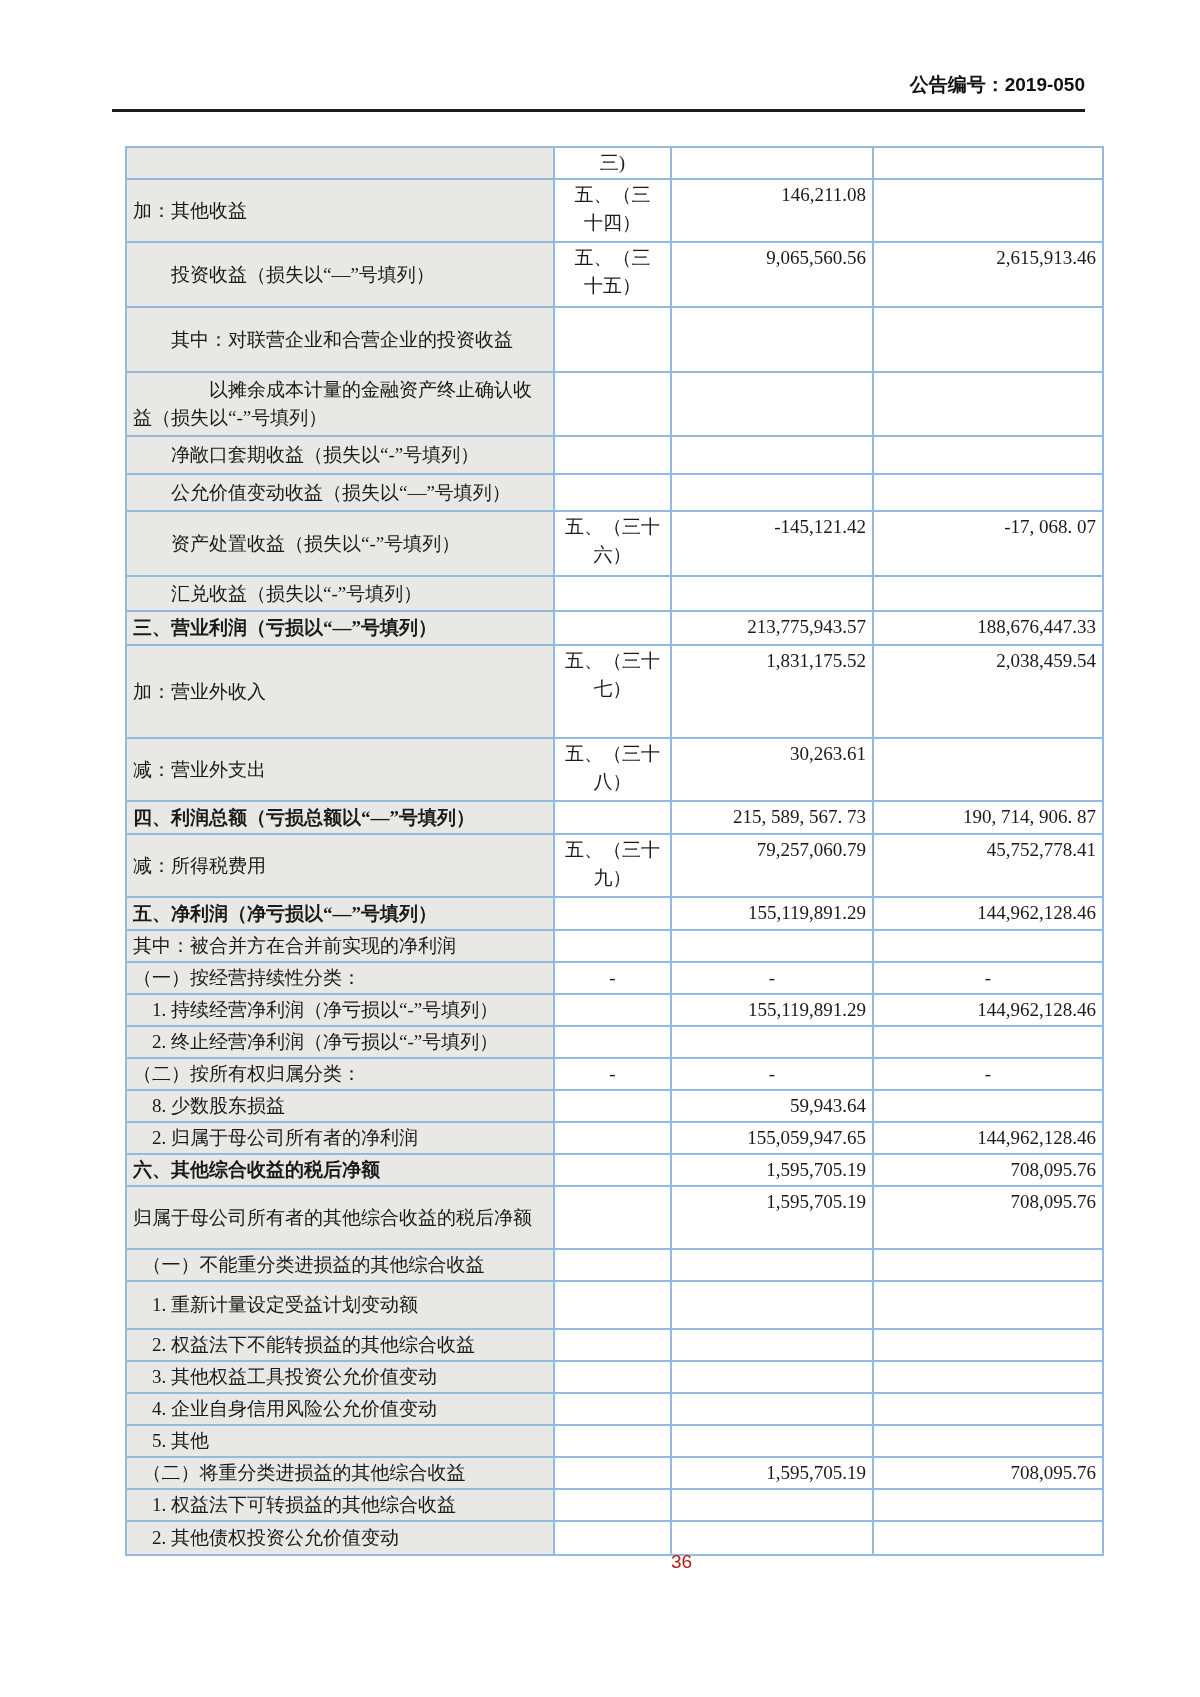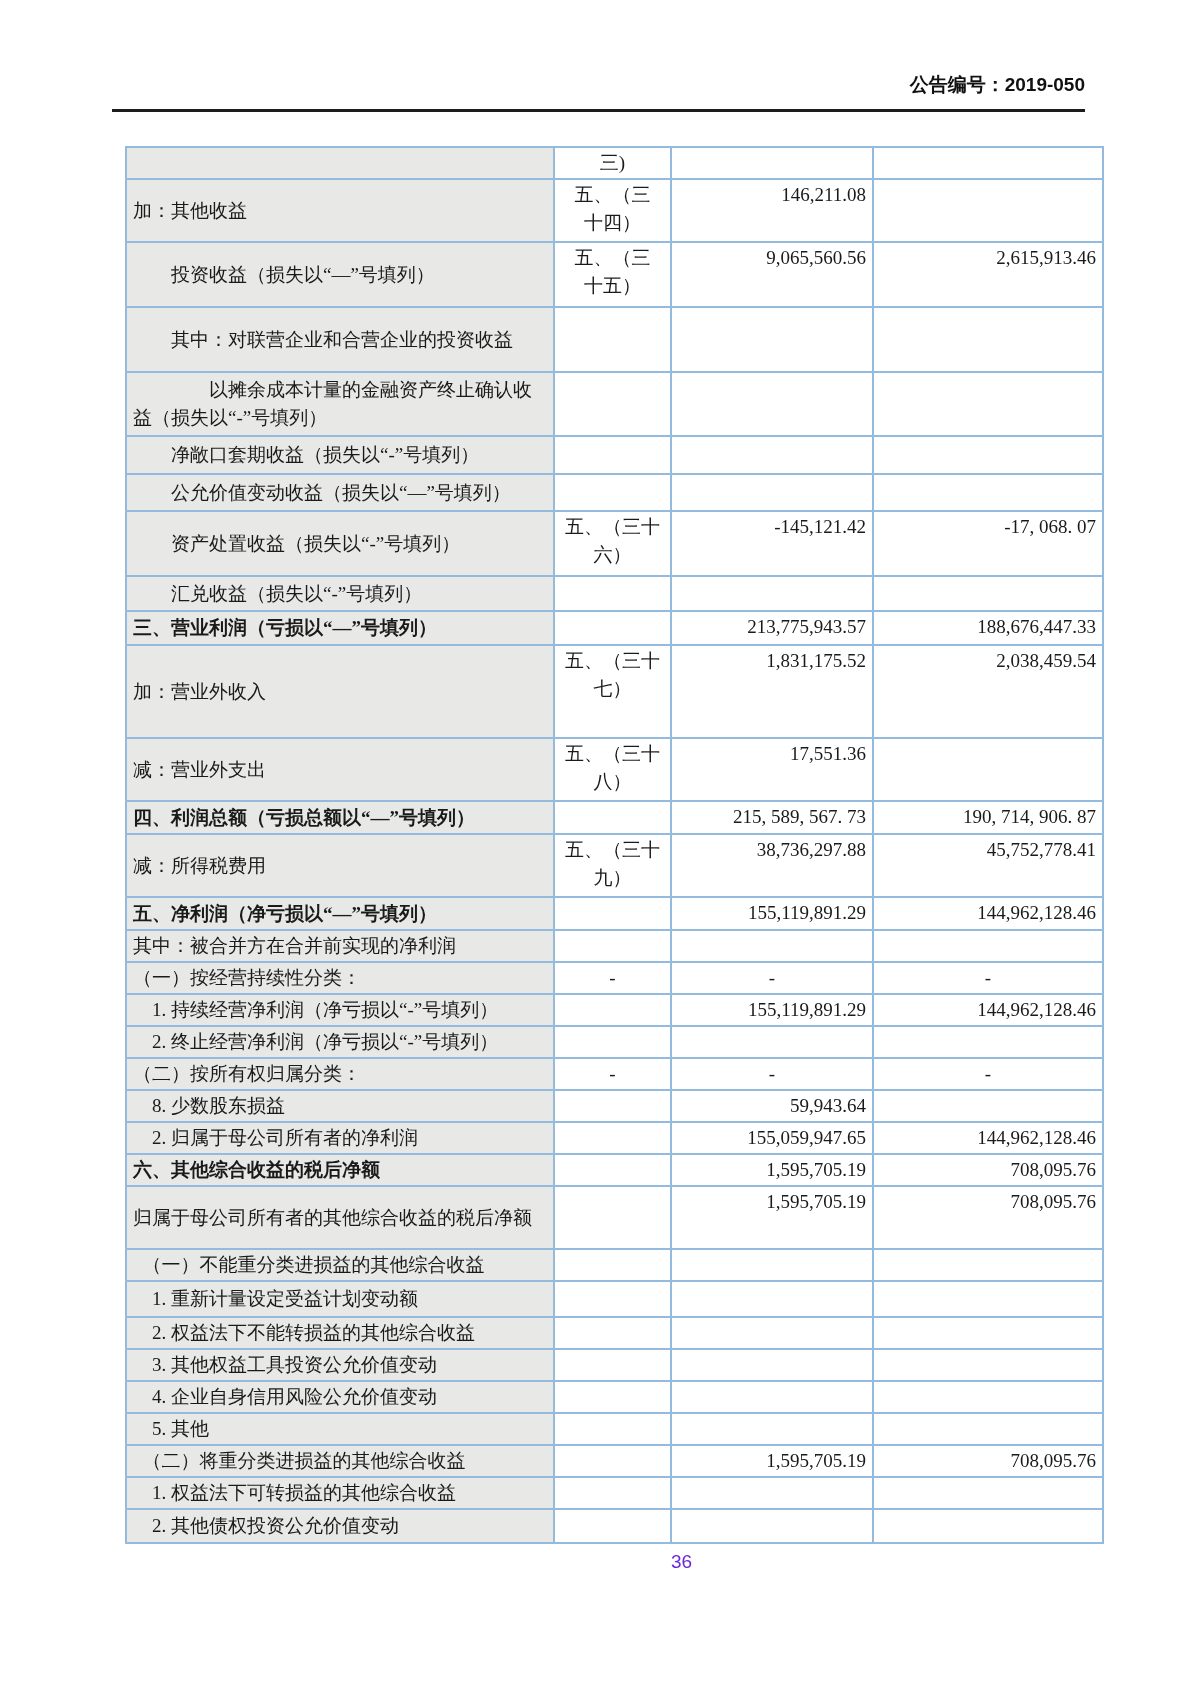--- a/index.html
+++ b/index.html
@@ -66,21 +66,21 @@
   }
   td.c-note.dash, td.c-num.dash{
     text-align:center;
   }
   .page-number{
     position:absolute;
     top:1551px;
     left:671px;
     font-family:"Liberation Sans", sans-serif;
     font-size:19px;
-    color:#6d28d9;
+    color:#b91c1c;
   }
 </style>
 </head>
 <body>
 
 <div class="doc-number">公告编号：2019-050</div>
 
 <div class="header-rule"></div>
 
 <table class="fin">
@@ -158,34 +158,34 @@
         <td class="c-label" style="text-indent: 0em;">加：营业外收入</td>
         <td class="c-note">五、（三十
 七）</td>
         <td class="c-num">1,831,175.52</td>
         <td class="c-num">2,038,459.54</td>
       </tr>
       <tr style="height: 63px;">
         <td class="c-label" style="text-indent: 0em;">减：营业外支出</td>
         <td class="c-note">五、（三十
 八）</td>
-        <td class="c-num">17,551.36</td>
+        <td class="c-num">30,263.61</td>
         <td class="c-num"></td>
       </tr>
       <tr style="height: 33px;">
         <td class="c-label bold" style="text-indent: 0em;">四、利润总额（亏损总额以“—”号填列）</td>
         <td class="c-note"></td>
         <td class="c-num">215, 589, 567. 73</td>
         <td class="c-num">190, 714, 906. 87</td>
       </tr>
       <tr style="height: 63px;">
         <td class="c-label" style="text-indent: 0em;">减：所得税费用</td>
         <td class="c-note">五、（三十
 九）</td>
-        <td class="c-num">38,736,297.88</td>
+        <td class="c-num">79,257,060.79</td>
         <td class="c-num">45,752,778.41</td>
       </tr>
       <tr style="height: 33px;">
         <td class="c-label bold" style="text-indent: 0em;">五、净利润（净亏损以“—”号填列）</td>
         <td class="c-note"></td>
         <td class="c-num">155,119,891.29</td>
         <td class="c-num">144,962,128.46</td>
       </tr>
       <tr style="height: 32px;">
         <td class="c-label" style="text-indent: 0em;">其中：被合并方在合并前实现的净利润</td>
@@ -240,21 +240,21 @@
         <td class="c-note"></td>
         <td class="c-num">1,595,705.19</td>
         <td class="c-num">708,095.76</td>
       </tr>
       <tr style="height: 32px;">
         <td class="c-label" style="text-indent: 0.5em;">（一）不能重分类进损益的其他综合收益</td>
         <td class="c-note"></td>
         <td class="c-num"></td>
         <td class="c-num"></td>
       </tr>
-      <tr style="height: 36px;">
+      <tr style="height: 48px;">
         <td class="c-label" style="text-indent: 1em;">1. 重新计量设定受益计划变动额</td>
         <td class="c-note"></td>
         <td class="c-num"></td>
         <td class="c-num"></td>
       </tr>
       <tr style="height: 32px; padding-left: 44px;">
         <td class="c-label" style="text-indent: 1em;">2. 权益法下不能转损益的其他综合收益</td>
         <td class="c-note"></td>
         <td class="c-num"></td>
         <td class="c-num"></td>

